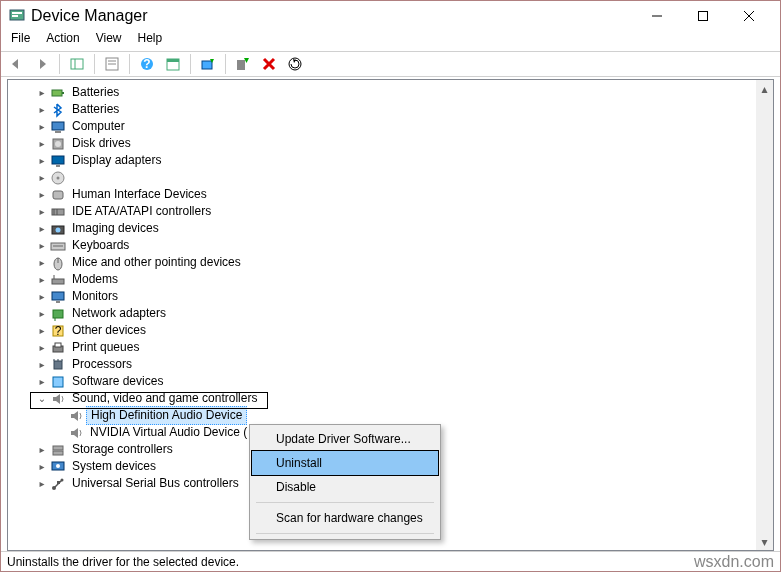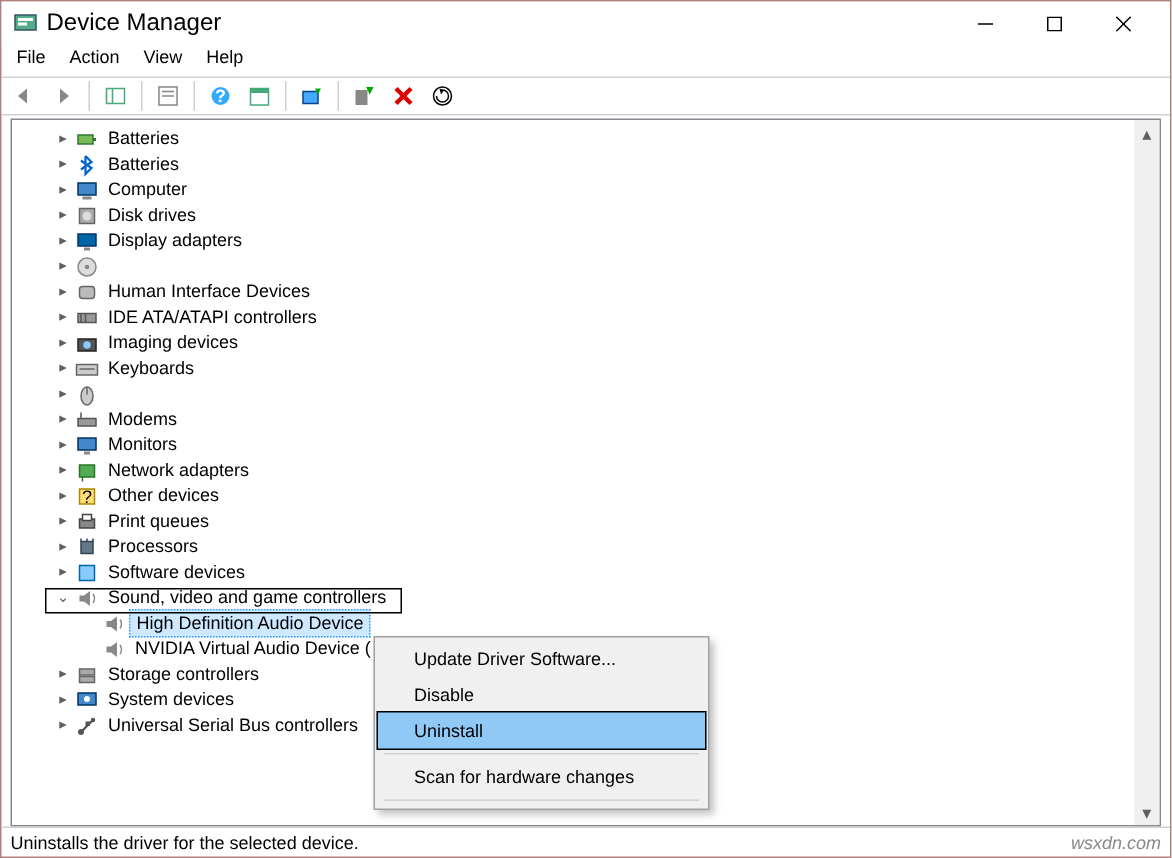--- a/index.html
+++ b/index.html
@@ -22,22 +22,22 @@
 .scrollbar .track { flex: 1; }
 .tree { padding: 4px 0 4px 4px; }
 .tree-row { display: flex; align-items: center; height: 17px; line-height: 17px; white-space: nowrap; position: relative; }
 .tree-row .arrow { width: 16px; text-align: center; color: #606060; font-size: 10px; }
 .tree-row .node-icon { width: 16px; height: 16px; margin-right: 4px; flex: 0 0 16px; }
 .tree-row .label { padding: 0 2px; }
 .indent-1 { padding-left: 22px; }
 .indent-2 { padding-left: 40px; }
 .selected .label { background: #cde8ff; border: 1px dotted #3399ff; padding: 0 4px; margin-left: -2px; }
 .statusbar { position: absolute; left: 0; right: 0; bottom: 0; height: 20px; border-top: 1px solid #d0d0d0; display: flex; align-items: center; padding: 0 6px; font-size: 11px; }
-.statusbar .wm { margin-left: auto; color: #888; font-size: 12px; font-style: italic; }
-.context-menu { position: absolute; left: 248px; top: 423px; width: 224px; background: #f0f0f0; border: 1px solid #a0a0a0; box-shadow: 3px 3px 5px rgba(0,0,0,.25); z-index: 100; padding: 2px; }
+.statusbar .wm { margin-left: auto; color: #888; font-size: 16px; }
+.context-menu { position: absolute; left: 248px; top: 423px; width: 192px; background: #f0f0f0; border: 1px solid #a0a0a0; box-shadow: 3px 3px 5px rgba(0,0,0,.25); z-index: 100; padding: 2px; }
 .context-menu .item { padding: 5px 14px 5px 24px; font-size: 12px; color: #000; cursor: default; }
 .context-menu .sep { height: 1px; background: #d0d0d0; margin: 3px 4px; }
 .context-menu .item.hl { background: #90c8f6; border: 1px solid #000; margin: -1px; padding: 5px 14px 5px 24px; }
 .context-menu .item.bold { font-weight: bold; }
 svg { display: block; }
 .framed-box { position: absolute; border: 1px solid #000; pointer-events: none; }
 </style>
 </head>
 <body>
 
@@ -247,20 +247,21 @@
           <span class="label">Keyboards</span>
         </div>
         <div class="tree-row indent-1">
           <span class="arrow">▸</span>
           <span class="node-icon">
             <svg viewBox="0 0 16 16">
               <ellipse cx="8" cy="9" rx="4" ry="6" fill="#ccc" stroke="#666"></ellipse>
               <line x1="8" y1="3" x2="8" y2="8" stroke="#666"></line>
             </svg>
           </span>
+          <span class="label">Mice and other pointing devices</span>
         </div>
         <div class="tree-row indent-1">
           <span class="arrow">▸</span>
           <span class="node-icon">
             <svg viewBox="0 0 16 16">
               <rect x="2" y="7" width="12" height="5" fill="#999" stroke="#555"></rect>
               <line x1="4" y1="3" x2="4" y2="7" stroke="#555"></line>
             </svg>
           </span>
           <span class="label">Modems</span>
@@ -394,22 +395,22 @@
   </div>
   <div class="scrollbar">
     <div class="arrow">▴</div>
     <div class="track"></div>
     <div class="arrow">▾</div>
   </div>
 </div>
 
 <div class="context-menu">
   <div class="item">Update Driver Software...</div>
+  <div class="item hl">Uninstall</div>
   <div class="item">Disable</div>
-  <div class="item hl">Uninstall</div>
   <div class="sep"></div>
   <div class="item">Scan for hardware changes</div>
   <div class="sep"></div>
 </div>
 
 <div class="statusbar">
   <span>Uninstalls the driver for the selected device.</span>
   <span class="wm">wsxdn.com</span>
 </div>
 

